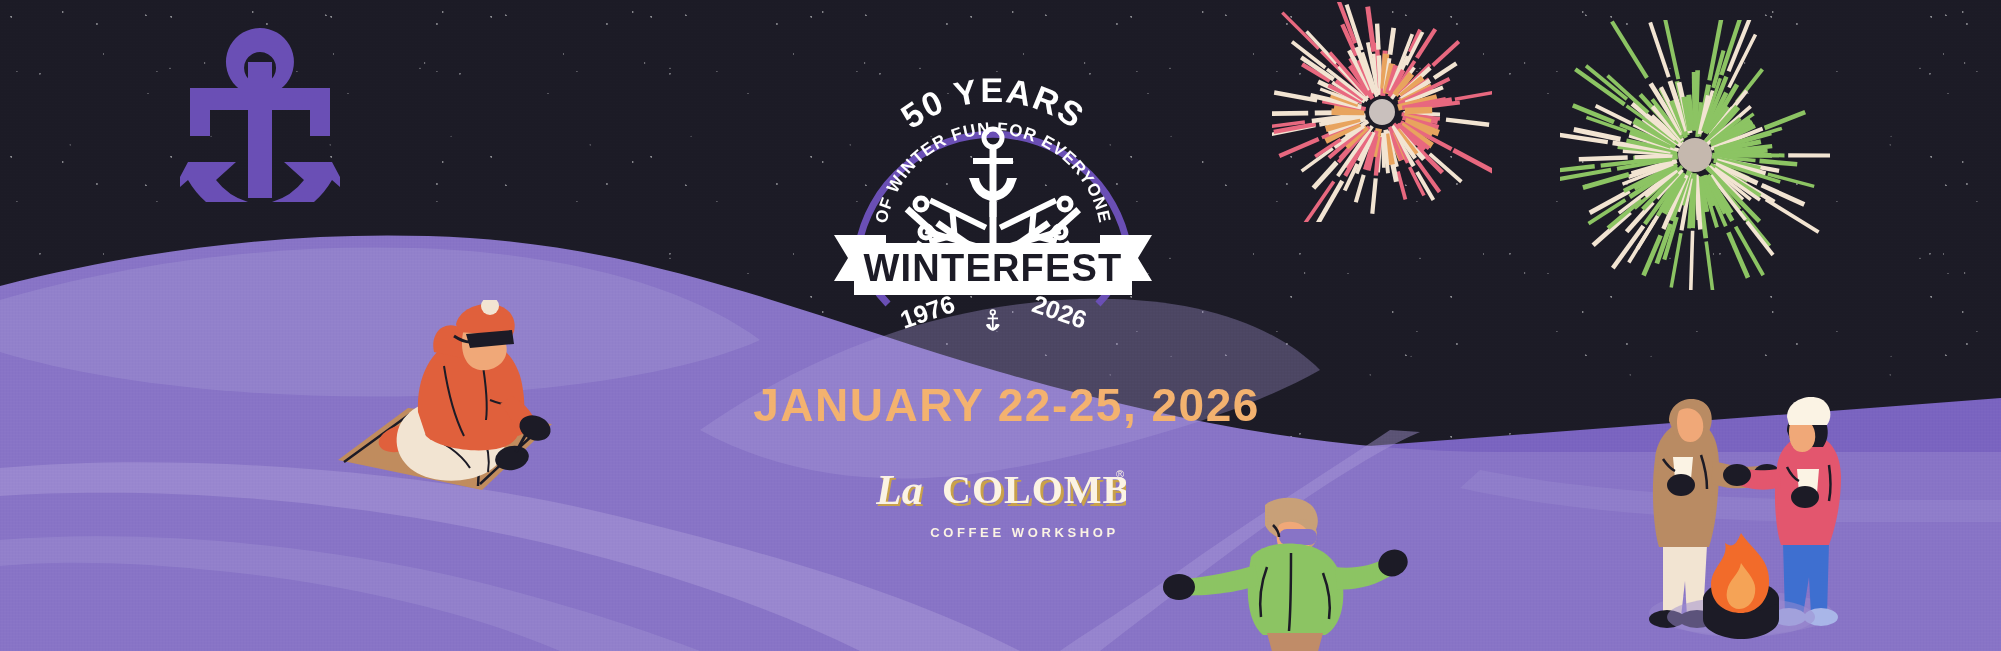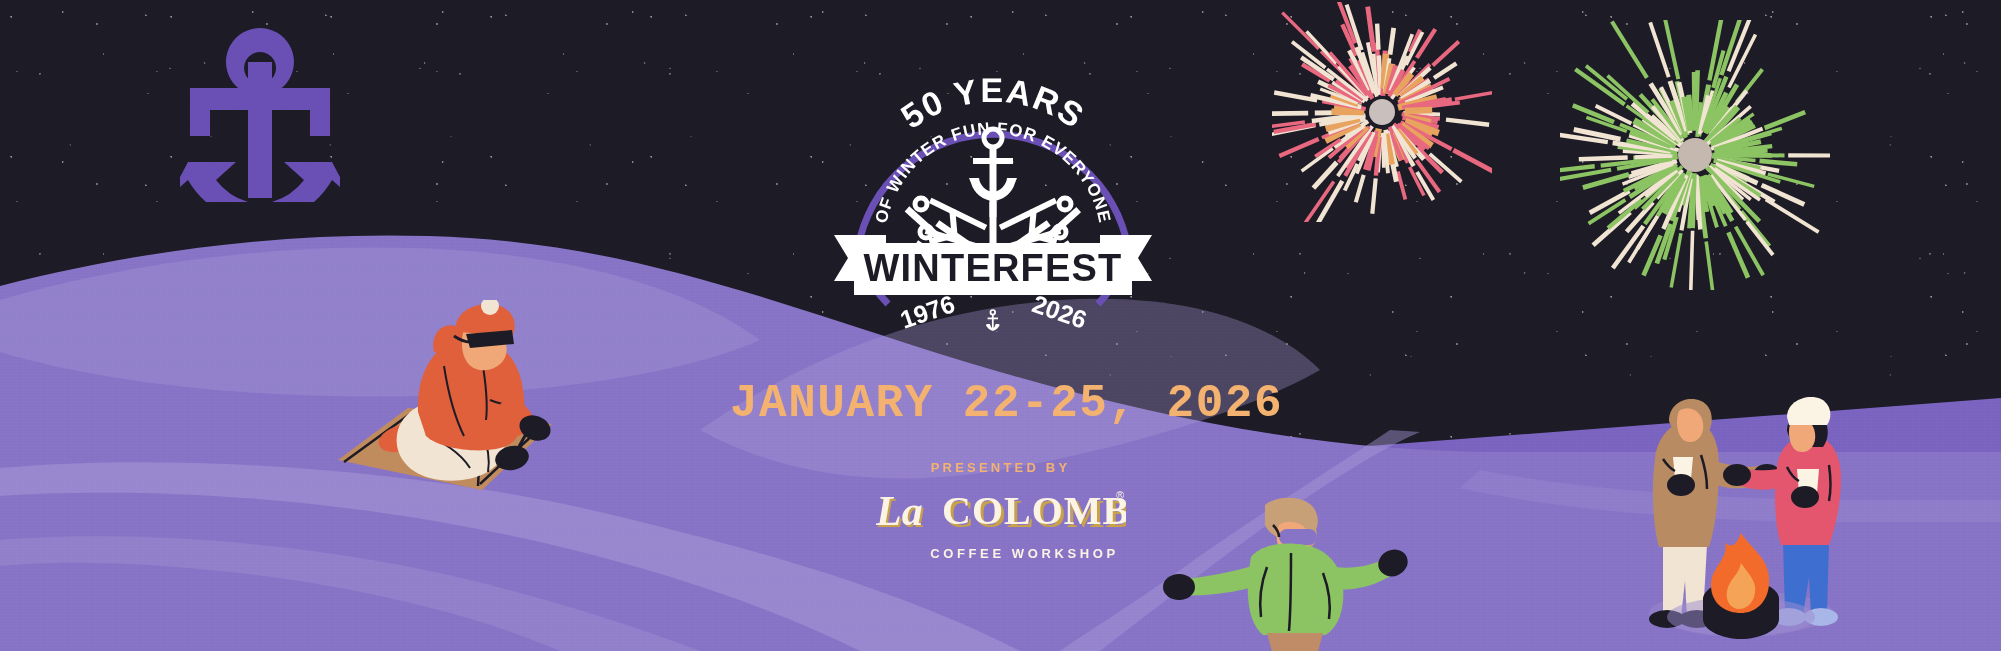--- a/index.html
+++ b/index.html
@@ -62,21 +62,21 @@
   .badge svg { display:block; overflow:visible; }
 
   
   .date-line {
     position:absolute; left:0; right:0; top:378px;
     text-align:center;
     font-size:46px;
     font-weight:bold;
     letter-spacing:1.5px;
     color:#F3B26F;
-    font-family:Liberation Mono, monospace;
+    font-family:Liberation Sans, sans-serif;
     margin-left:12px;
   }
 
   
   .presenter { position:absolute; left:0; right:0; top:460px; text-align:center; }
   .presented-by {
     font-size:13px; font-weight:bold; letter-spacing:3.2px;
     color:#F3B26F; margin-bottom:6px;
   }
   .lacolombe { display:inline-block;text-align:center; }
@@ -545,21 +545,20 @@
         <rect x="1" y="13" width="18" height="3"></rect>
         <path d="M0 24 h5 a12 12 0 0 0 5 8 v4 a18 18 0 0 1 -12 -10 Z"></path>
         <path d="M20 24 h-5 a12 12 0 0 1 -5 8 v4 a18 18 0 0 0 12 -10 Z"></path>
       </g>
     </svg>
   </div>
 
   <div class="date-line">JANUARY 22-25, 2026</div>
 
   <div class="presenter">
-    <div class="presented-by">PRESENTED BY</div>
 
     <div class="lacolombe">
       <svg width="250" height="56" viewBox="0 0 250 56">
 
         <g>
           <text x="0" y="44" font-family="Liberation Serif, serif" font-size="42" font-style="italic" font-weight="bold" fill="#C9A14A" transform="translate(2,2)">La</text>
           <text x="0" y="44" font-family="Liberation Serif, serif" font-size="42" font-style="italic" font-weight="bold" fill="#FBF3E4">La</text>
         </g>
 
         <g>

